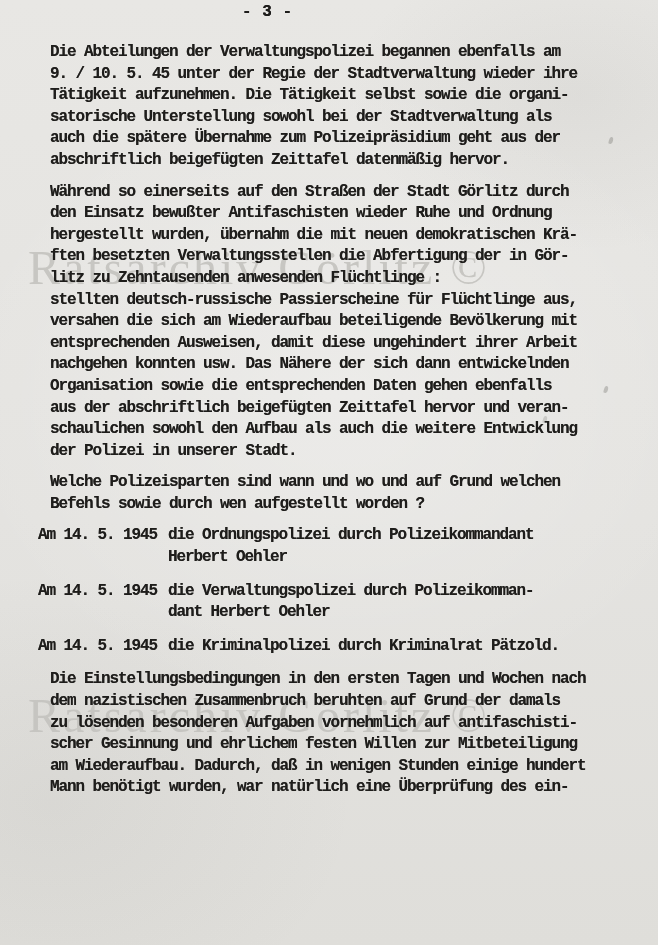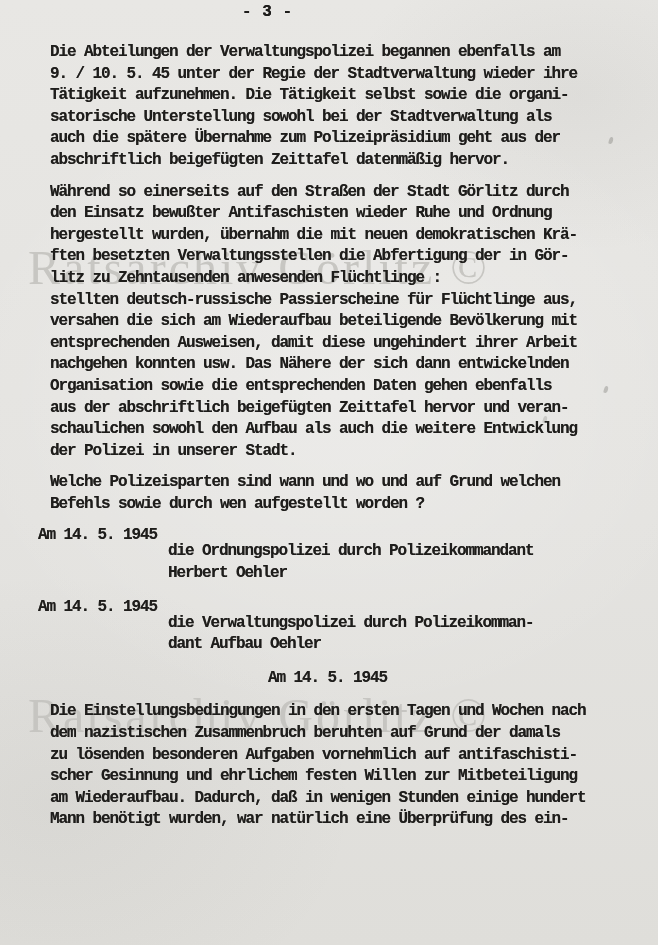--- a/index.html
+++ b/index.html
@@ -64,21 +64,21 @@
     font-weight: 700;
     letter-spacing: -1.1px;
     line-height: 21.6px;
     white-space: pre;
     text-shadow: 0 0 0.4px rgba(30,29,27,0.65);
   }
   .para { margin: 0 0 10px 12px; }
 
   .dep-row { display: flex; margin: 0 0 12px 0; justify-content: center; }
   .date { width: 130px; flex: 0 0 130px; }
-  .desc { flex: 1; margin-top: 16px; }
+  .desc { flex: 1; }
 
   
   .speck {
     position: absolute;
     width: 4px; height: 7px;
     border-radius: 60% 60% 60% 20%;
     background: rgba(95,95,90,0.30);
     z-index: 0;
     transform: rotate(14deg);
   }
@@ -129,25 +129,26 @@
 
     <div class="dep-row">
       <span class="date">Am 14. 5. 1945</span>
       <span class="desc">die Ordnungspolizei durch Polizeikommandant
 Herbert Oehler</span>
     </div>
 
     <div class="dep-row">
       <span class="date">Am 14. 5. 1945</span>
       <span class="desc">die Verwaltungspolizei durch Polizeikomman-
-dant Aufbau Oehler</span>
+dant Herbert Oehler</span>
     </div>
 
     <div class="dep-row">
       <span class="date">Am 14. 5. 1945</span>
+      <span class="desc">die Kriminalpolizei durch Kriminalrat Pätzold.</span>
     </div>
 
 
     <div class="para">Die Einstellungsbedingungen in den ersten Tagen und Wochen nach
 dem nazistischen Zusammenbruch beruhten auf Grund der damals
 zu lösenden besonderen Aufgaben vornehmlich auf antifaschisti-
 scher Gesinnung und ehrlichem festen Willen zur Mitbeteiligung
 am Wiederaufbau. Dadurch, daß in wenigen Stunden einige hundert
 Mann benötigt wurden, war natürlich eine Überprüfung des ein-</div>
 

